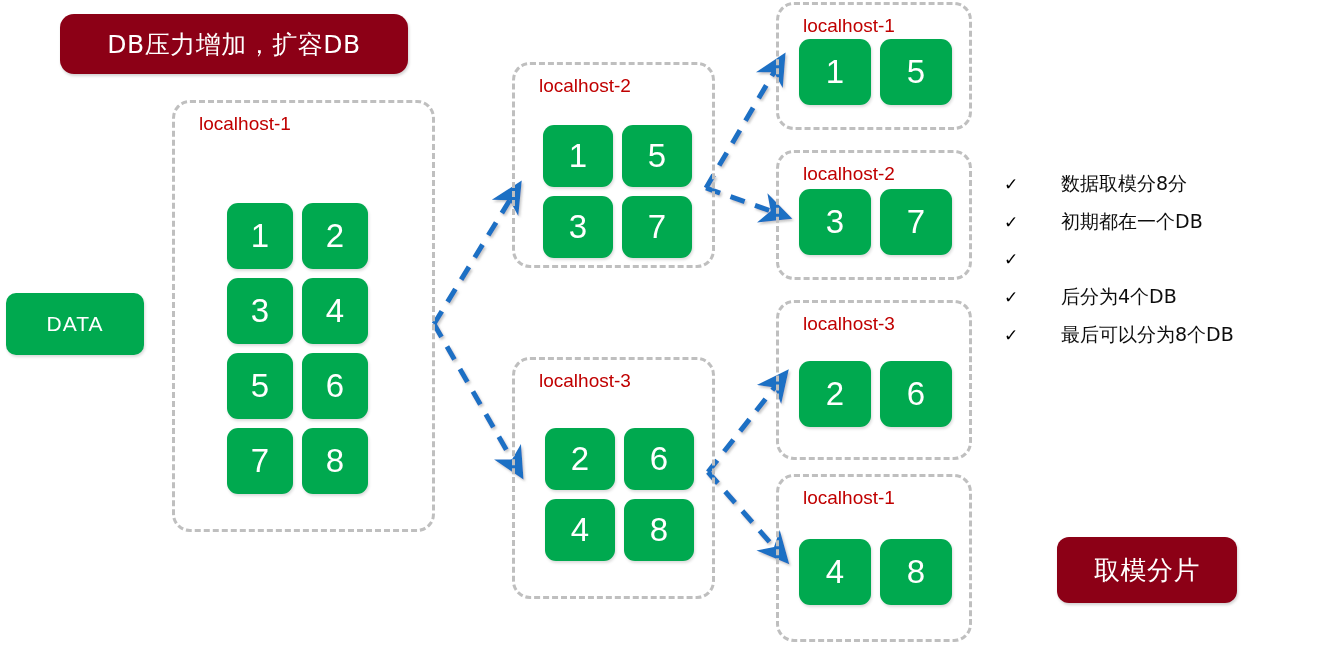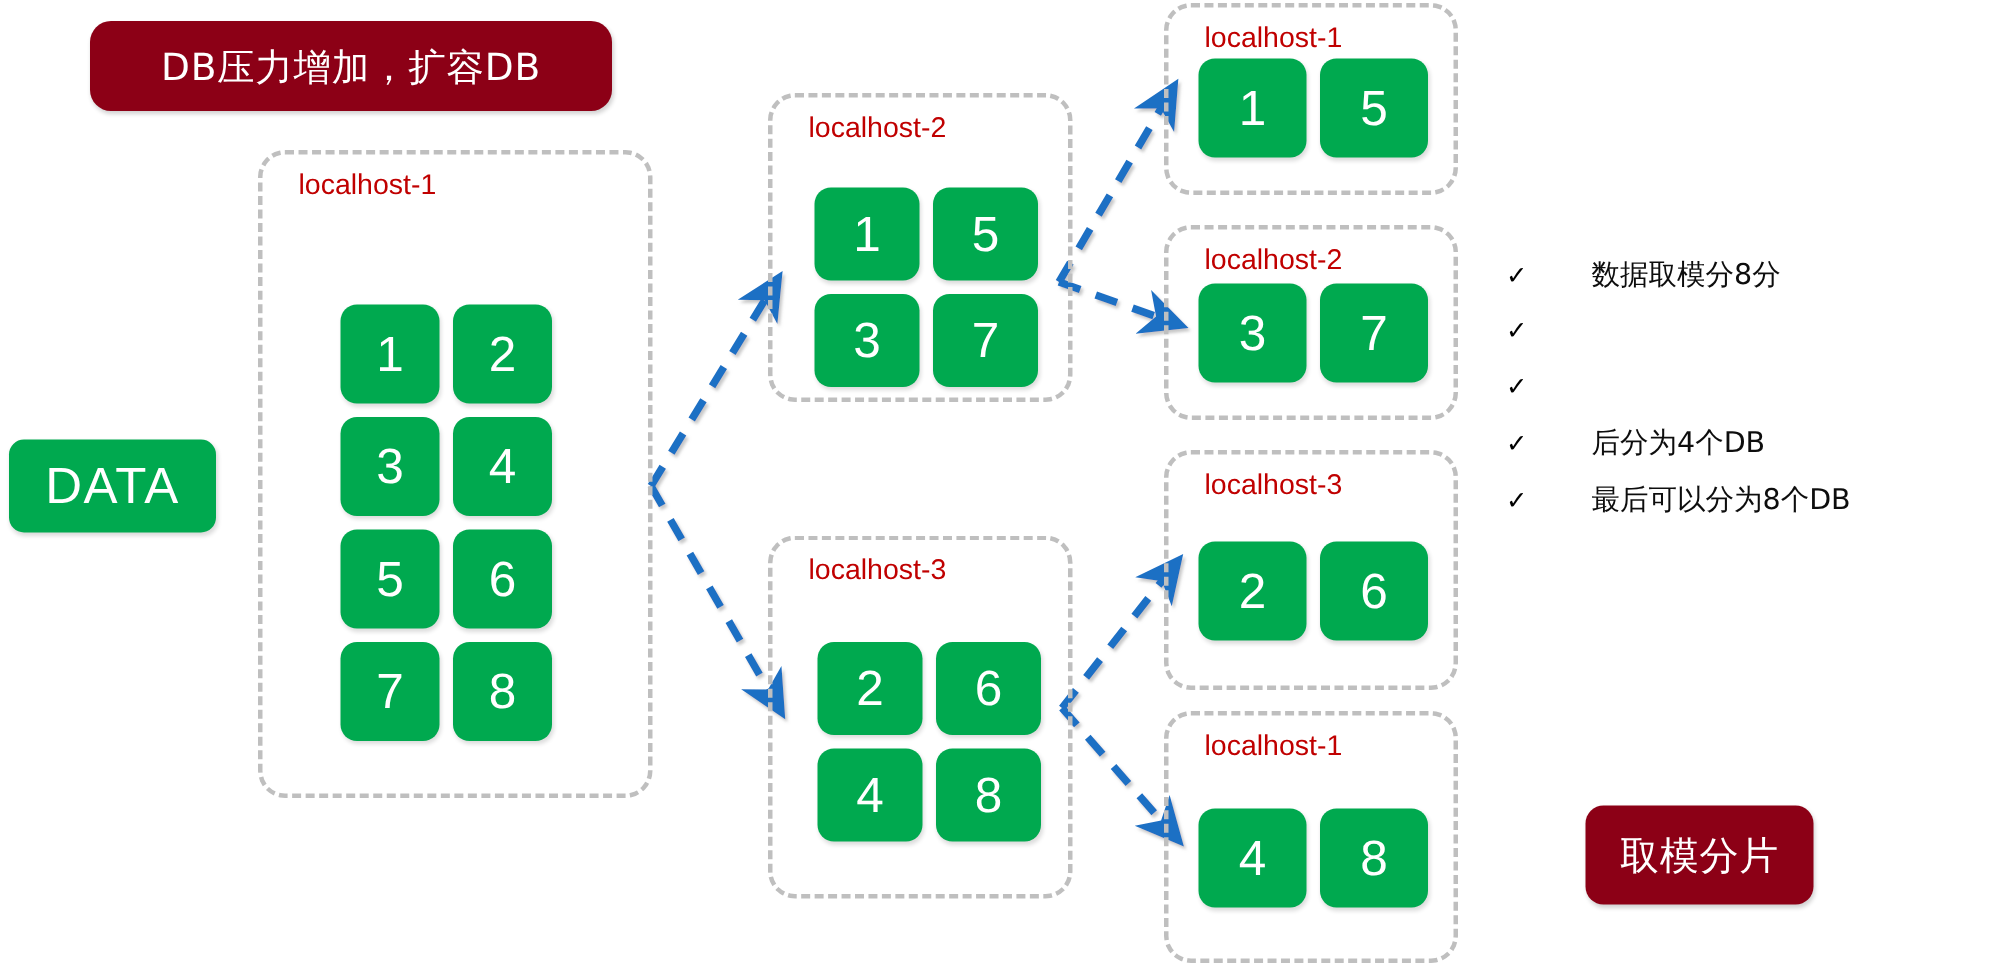--- a/index.html
+++ b/index.html
@@ -38,40 +38,40 @@
     left: 36px;
     top: 14px;
     width: 348px;
     height: 60px;
     font-size: 25px;
     margin-left: 24px;
   }
   #badge-shard {
     left: 1057px;
     top: 537px;
-    width: 152px;
+    width: 180px;
     height: 66px;
     font-size: 26px;
     border-radius: 12px;
   }
 
   
   #data-box {
     position: absolute;
     left: 6px;
     top: 293px;
     width: 138px;
     height: 62px;
     background: #00A94F;
     border-radius: 10px;
     color: #ffffff;
     display: flex;
     align-items: center;
     justify-content: center;
-    font-size: 34px;
+    font-size: 21px;
     letter-spacing: 1px;
     box-shadow: 1px 2px 3px rgba(0,0,0,0.15);
   }
 
   
   .host {
     position: absolute;
     border: 3px dashed #BFBFBF;
     border-radius: 18px;
     background: transparent;
@@ -253,20 +253,21 @@
     </div>
   </div>
 
   <div id="bullets">
     <div class="bullet-row">
       <span class="bullet-check">✓</span>
       <span class="bullet-text">数据取模分8分</span>
     </div>
     <div class="bullet-row">
       <span class="bullet-check">✓</span>
+      <span class="bullet-text">初期都在一个DB</span>
     </div>
     <div class="bullet-row">
       <span class="bullet-check">✓</span>
     </div>
     <div class="bullet-row">
       <span class="bullet-check">✓</span>
       <span class="bullet-text">后分为4个DB</span>
     </div>
     <div class="bullet-row">
       <span class="bullet-check">✓</span>

